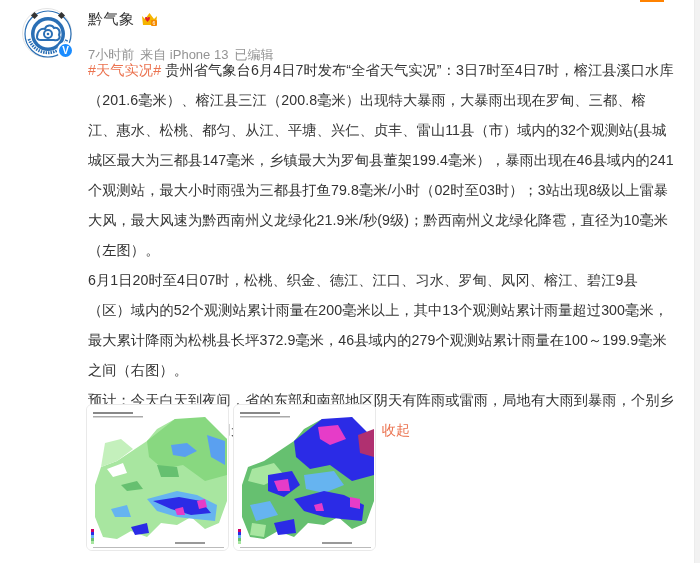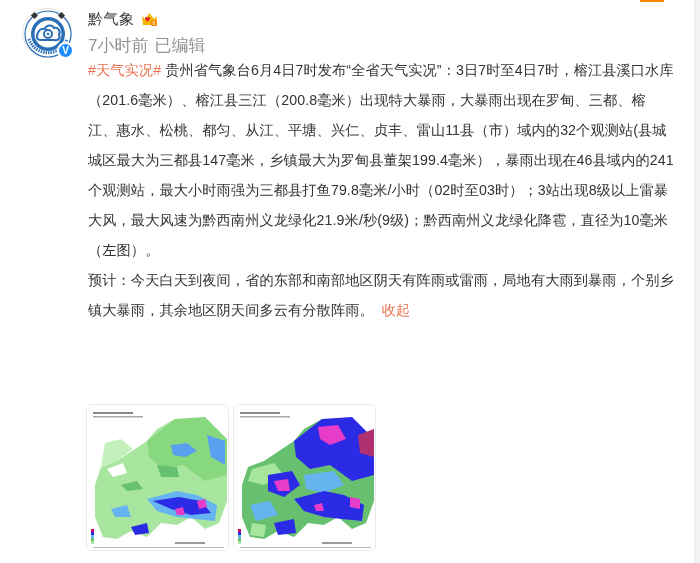--- a/index.html
+++ b/index.html
@@ -12,21 +12,21 @@
     .post { position: absolute; left: 0; top: 0; width: 694px; height: 563px; }
 
     .avatar { position: absolute; left: 22px; top: 8px; width: 50px; height: 50px; border-radius: 50%; background: #ffffff; border: 1px solid #e4e4e4; overflow: visible; }
     .avatar svg { display: block; }
     .verified { position: absolute; right: -3px; bottom: -2px; width: 17px; height: 17px; border-radius: 50%; background: #1a8cff; border: 2px solid #fff; color: #fff; font-size: 10px; font-weight: bold; line-height: 13px; text-align: center; }
 
     .header { position: absolute; left: 88px; top: 8px; }
     .name-row { display: flex; align-items: center; height: 22px; }
     .username { font-size: 15px; font-weight: normal; color: #333333; letter-spacing: 0.5px; }
     .vip-badge { margin-left: 6px; width: 17px; height: 15px; position: relative; }
-    .meta { margin-top: 4px; font-size: 17px; color: #939393; display: flex; gap: 6px; }
+    .meta { margin-top: 16px; font-size: 13px; color: #939393; display: flex; gap: 6px; }
 
     .content { position: absolute; left: 88px; top: 55px; width: 586px; font-size: 14.2px; line-height: 30px; color: #333333; letter-spacing: 0.1px; }
     .content p { margin: 0; }
     .hashtag { color: #eb7350; }
     .collapse { color: #eb7350; margin-left: 8px; cursor: pointer; }
 
     .images { position: absolute; left: 86px; top: 404px; display: flex; gap: 4px; }
     .thumb { width: 143px; height: 147px; border-radius: 6px; border: 1px solid #e9e9e9; overflow: hidden; background: #ffffff; position: relative; }
     .thumb svg { display: block; }
   </style>
@@ -60,26 +60,28 @@
         <svg width="17" height="15" viewBox="0 0 17 15">
           <path d="M1 4 L4 7 L8.5 1 L13 7 L16 4 L15 13 L2 13 Z" fill="#f5b400"></path>
           <path d="M4 6 C4 4.5 6.5 4.5 6.5 6.5 C6.5 4.5 9 4.5 9 6 C9 8 6.5 9.5 6.5 10 C6.5 9.5 4 8 4 6 Z" fill="#e0242b"></path>
           <rect x="10" y="8" width="6" height="6" rx="1" fill="#f58a00"></rect>
           <text x="13" y="13" font-size="5" text-anchor="middle" fill="#fff" font-family="Liberation Sans, sans-serif">6</text>
         </svg>
       </span>
     </div>
     <div class="meta">
       <span>7小时前</span>
+      <span>来自 iPhone 13</span>
       <span>已编辑</span>
     </div>
   </div>
 
   <div class="content">
     <p><span class="hashtag">#天气实况#</span><span> 贵州省气象台6月4日7时发布“全省天气实况”：3日7时至4日7时，榕江县溪口水库（201.6毫米）、榕江县三江（200.8毫米）出现特大暴雨，大暴雨出现在罗甸、三都、榕江、惠水、松桃、都匀、从江、平塘、兴仁、贞丰、雷山11县（市）域内的32个观测站(县城城区最大为三都县147毫米，乡镇最大为罗甸县董架199.4毫米），暴雨出现在46县域内的241个观测站，最大小时雨强为三都县打鱼79.8毫米/小时（02时至03时）；3站出现8级以上雷暴大风，最大风速为黔西南州义龙绿化21.9米/秒(9级)；黔西南州义龙绿化降雹，直径为10毫米（左图）。</span></p>
+    <p>6月1日20时至4日07时，松桃、织金、德江、江口、习水、罗甸、凤冈、榕江、碧江9县（区）域内的52个观测站累计雨量在200毫米以上，其中13个观测站累计雨量超过300毫米，最大累计降雨为松桃县长坪372.9毫米，46县域内的279个观测站累计雨量在100～199.9毫米之间（右图）。</p>
     <p><span>预计：今天白天到夜间，省的东部和南部地区阴天有阵雨或雷雨，局地有大雨到暴雨，个别乡镇大暴雨，其余地区阴天间多云有分散阵雨。</span><span class="collapse">收起</span></p>
   </div>
 
   <div class="images">
     <div class="thumb" title="24小时降水实况图（左图）">
       <svg width="143" height="147" viewBox="0 0 143 147">
         <rect width="143" height="147" fill="#ffffff"></rect>
         <rect x="6" y="7" width="40" height="2" fill="#888"></rect>
         <rect x="6" y="11" width="50" height="1.5" fill="#aaa"></rect>
         <path d="M8 80 L14 62 L30 56 L48 44 L60 36 L70 24 L88 14 L104 18 L118 12 L128 28 L140 34 L140 96 L132 118 L118 124 L104 112 L90 120 L74 118 L60 132 L44 126 L30 134 L16 132 L8 112 Z" fill="#a8e6a0"></path>

